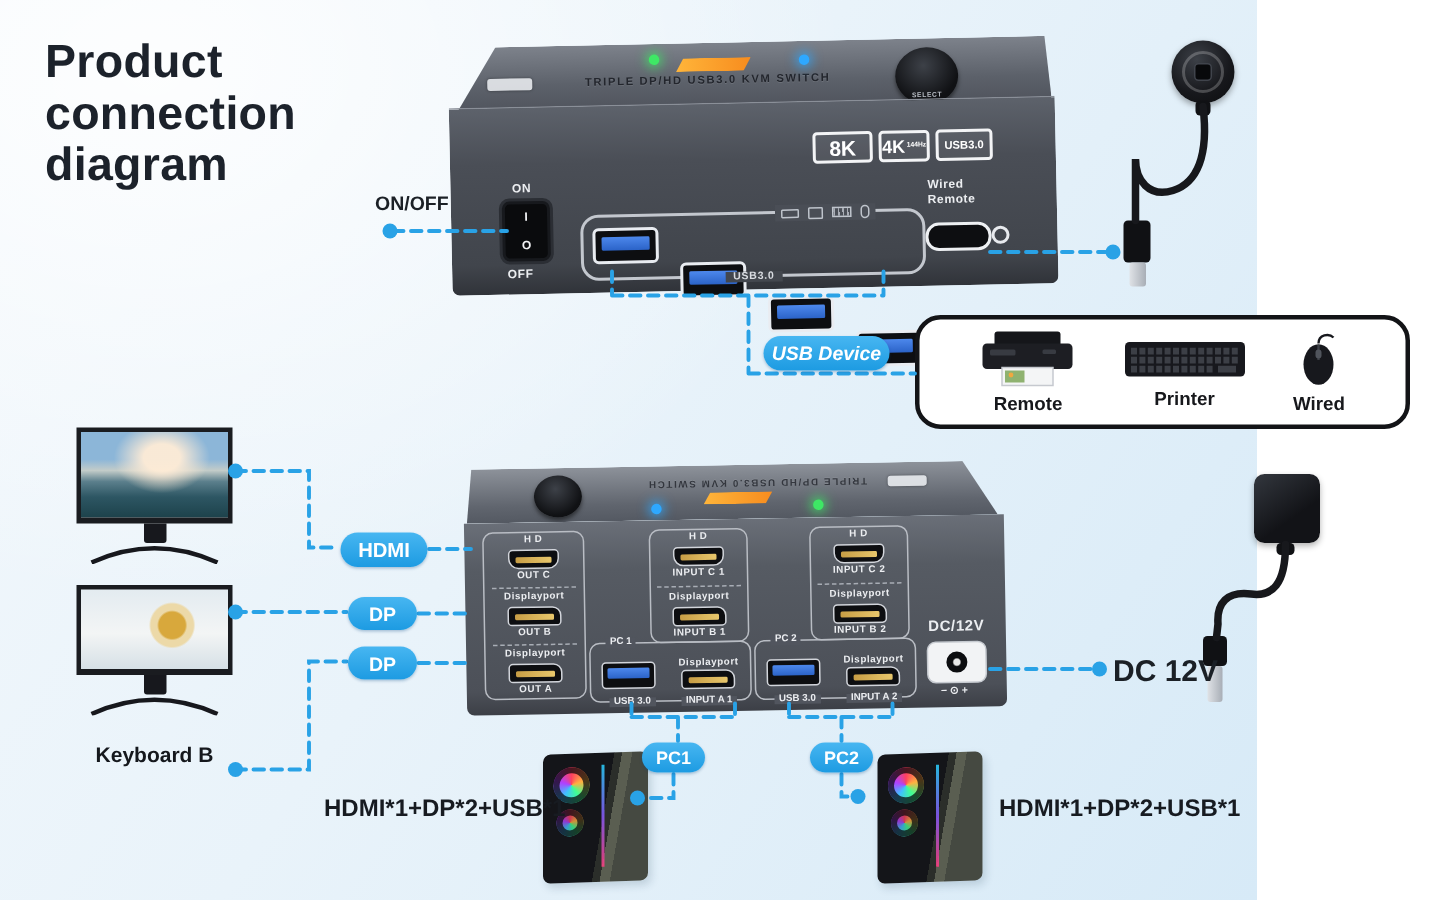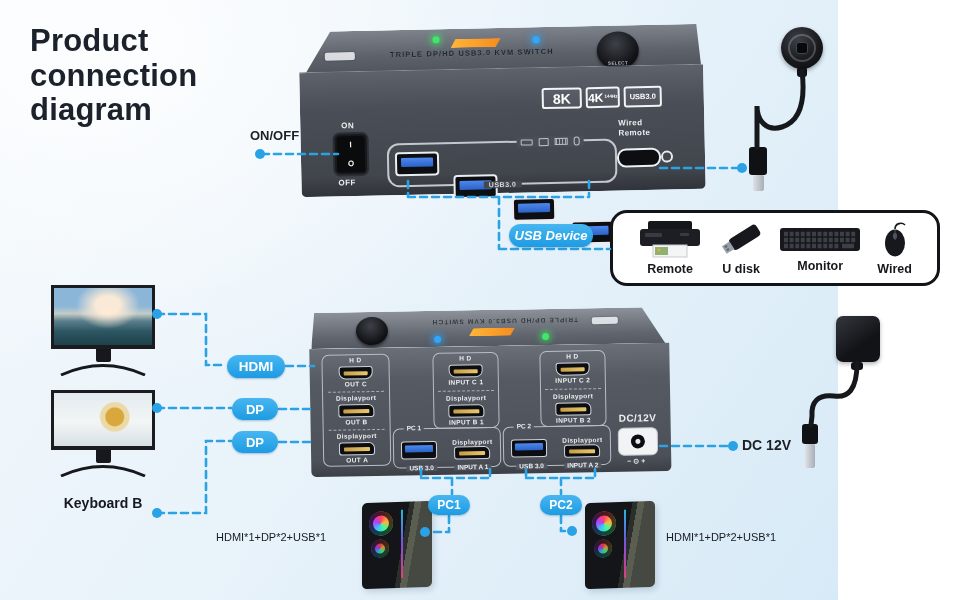--- a/index.html
+++ b/index.html
@@ -47,21 +47,21 @@
   .pgroup{border:1px solid #b9bdc4;border-radius:7px;box-sizing:border-box;}
   .plabel{color:#eceef1;font-size:6.5px;font-weight:700;letter-spacing:.4px;white-space:nowrap;line-height:1;}
   .pdiv{width:86%;border-top:1px dashed #a8adb5;height:0;}
   .prow{display:flex;flex-direction:column;align-items:center;gap:2px;}
   .ongroup{position:absolute;background:#51555e;padding:0 3px;color:#eceef1;font-size:6.5px;font-weight:700;white-space:nowrap;line-height:1;}
   .dcjack{background:#f2f3f5;border:1px solid #c6cad0;border-radius:6px;display:flex;align-items:center;justify-content:center;}
   .dcjack .hole{width:14px;height:14px;border-radius:50%;background:radial-gradient(circle,#e8e8e8 0 2px,#0c0d10 3px 100%);}
   
   .pill{background:linear-gradient(180deg,#47b6f1,#1d9be2);color:#fff;font-weight:800;border-radius:999px;display:flex;align-items:center;justify-content:center;box-shadow:0 1px 2px rgba(0,70,130,.3);z-index:8;}
   .inklabel{color:#1b2026;font-weight:800;z-index:8;white-space:nowrap;}
-  .combo{color:#171b21;font-weight:400;font-size:11px;z-index:8;white-space:nowrap;}
+  .combo{color:#171b21;font-weight:700;font-size:16px;z-index:8;white-space:nowrap;}
   
   .monitor{display:flex;flex-direction:column;align-items:center;width:110px;}
   .screen{width:104px;border:3px solid #1a1c20;border-bottom-width:4px;box-sizing:border-box;background:#456;}
   .scr-a{background:radial-gradient(ellipse at 55% 30%,rgba(255,236,214,.95) 0 16%,rgba(255,255,255,0) 42%),linear-gradient(180deg,#8cb6d8 0 32%,#c3ccc9 45%,#5b7f8c 58%,#2d5663 76%,#1d424b 100%);}
   .scr-b{background:radial-gradient(circle at 62% 45%,#d8a83c 0 13%,#ecd9a8 15% 21%,rgba(0,0,0,0) 23%),linear-gradient(180deg,#e3ebf0,#f3f5f5 55%,#d6e0e6 100%);}
   .scr-c{background:linear-gradient(112deg,#1f6fae 0 26%,#4fa8cf 28% 46%,#cdbd96 48% 60%,#7fc0d8 62% 76%,#5d9cc0 78% 100%);}
   .neck{width:15px;height:13px;background:#17181d;border-radius:0 0 2px 2px;}
   .mlabel{margin-top:18px;font-size:14px;font-weight:700;color:#15181d;}
   
   .ubox{left:610px;top:210px;width:330px;height:76px;background:#fff;border:3px solid #131417;border-radius:17px;display:flex;align-items:center;justify-content:space-evenly;box-sizing:border-box;padding:4px 8px;z-index:4;}
@@ -156,39 +156,28 @@
         <rect x="2" y="9" width="60" height="17" rx="3" fill="#1d1e23"></rect>
         <rect x="7" y="13" width="17" height="4" rx="1" fill="#383b42"></rect>
         <rect x="42" y="13" width="9" height="3" rx="1" fill="#383b42"></rect>
         <rect x="15" y="25" width="34" height="12" fill="#f4f5f6" stroke="#c6c9cf"></rect>
         <rect x="17" y="27" width="13" height="8" fill="#8fb270"></rect>
         <circle cx="21" cy="30" r="1.6" fill="#f0a840"></circle>
       </svg>
       <div class="ulabel">Remote</div>
     </div>
     <div class="uitem">
-      <svg width="44" height="38" viewBox="0 0 44 38">
-        <g transform="rotate(-32 22 19)">
-          <rect x="10" y="13" width="32" height="13" rx="4" fill="#17181d"></rect>
-          <rect x="2" y="15" width="9" height="9" fill="#9aa0a8"></rect>
-          <rect x="4" y="16.5" width="2.5" height="2" fill="#5d636b"></rect>
-          <rect x="4" y="20" width="2.5" height="2" fill="#5d636b"></rect>
-        </g>
-      </svg>
-      <div class="ulabel">U disk</div>
-    </div>
-    <div class="uitem">
       <svg width="80" height="32" viewBox="0 0 80 32">
         <rect x="0" y="5" width="80" height="23" rx="3" fill="#17181d"></rect>
         <line x1="4" y1="11" x2="76" y2="11" stroke="#3c3f46" stroke-width="4.5" stroke-dasharray="4 1.6"></line>
         <line x1="4" y1="17" x2="76" y2="17" stroke="#3c3f46" stroke-width="4.5" stroke-dasharray="4 1.6"></line>
         <line x1="4" y1="23" x2="60" y2="23" stroke="#3c3f46" stroke-width="4.5" stroke-dasharray="4 1.6"></line>
         <line x1="62" y1="23" x2="76" y2="23" stroke="#3c3f46" stroke-width="4.5" stroke-dasharray="12 2"></line>
       </svg>
-      <div class="ulabel">Monitor</div>
+      <div class="ulabel">Printer</div>
     </div>
     <div class="uitem">
       <svg width="28" height="38" viewBox="0 0 28 38">
         <path d="M14,9 C14,3 21,2 24,5" stroke="#17181d" stroke-width="1.6" fill="none"></path>
         <ellipse cx="14" cy="23" rx="10" ry="13.5" fill="#17181d"></ellipse>
         <line x1="14" y1="10" x2="14" y2="20" stroke="#3c3f46" stroke-width="1.6"></line>
         <rect x="12" y="13" width="4" height="6" rx="2" fill="#50545c"></rect>
       </svg>
       <div class="ulabel">Wired</div>
     </div>
@@ -342,19 +331,19 @@
       <circle cx="425" cy="532" r="5"></circle>
       <circle cx="572" cy="531" r="5"></circle>
     </g>
   </svg>
 
   <div class="abs inklabel" style="left:250px;top:128px;font-size:13px;">ON/OFF</div>
   <div class="abs pill" style="left:509px;top:224px;width:84px;height:23px;font-size:13px;font-style:italic;">USB Device</div>
   <div class="abs pill" style="left:227px;top:355px;width:58px;height:23px;font-size:13.5px;">HDMI</div>
   <div class="abs pill" style="left:232px;top:398px;width:46px;height:22px;font-size:13px;">DP</div>
   <div class="abs pill" style="left:232px;top:431px;width:46px;height:22px;font-size:13px;">DP</div>
-  <div class="abs inklabel" style="left:742px;top:437px;font-size:14px;">DC 12V</div>
+  <div class="abs inklabel" style="left:742px;top:437px;font-size:20px;">DC 12V</div>
   <div class="abs pill" style="left:428px;top:495px;width:42px;height:20px;font-size:12px;">PC1</div>
   <div class="abs pill" style="left:540px;top:495px;width:42px;height:20px;font-size:12px;">PC2</div>
   <div class="abs combo" style="left:216px;top:531px;">HDMI*1+DP*2+USB*1</div>
   <div class="abs combo" style="left:666px;top:531px;">HDMI*1+DP*2+USB*1</div>
 
 </div>
 
 </body></html>

